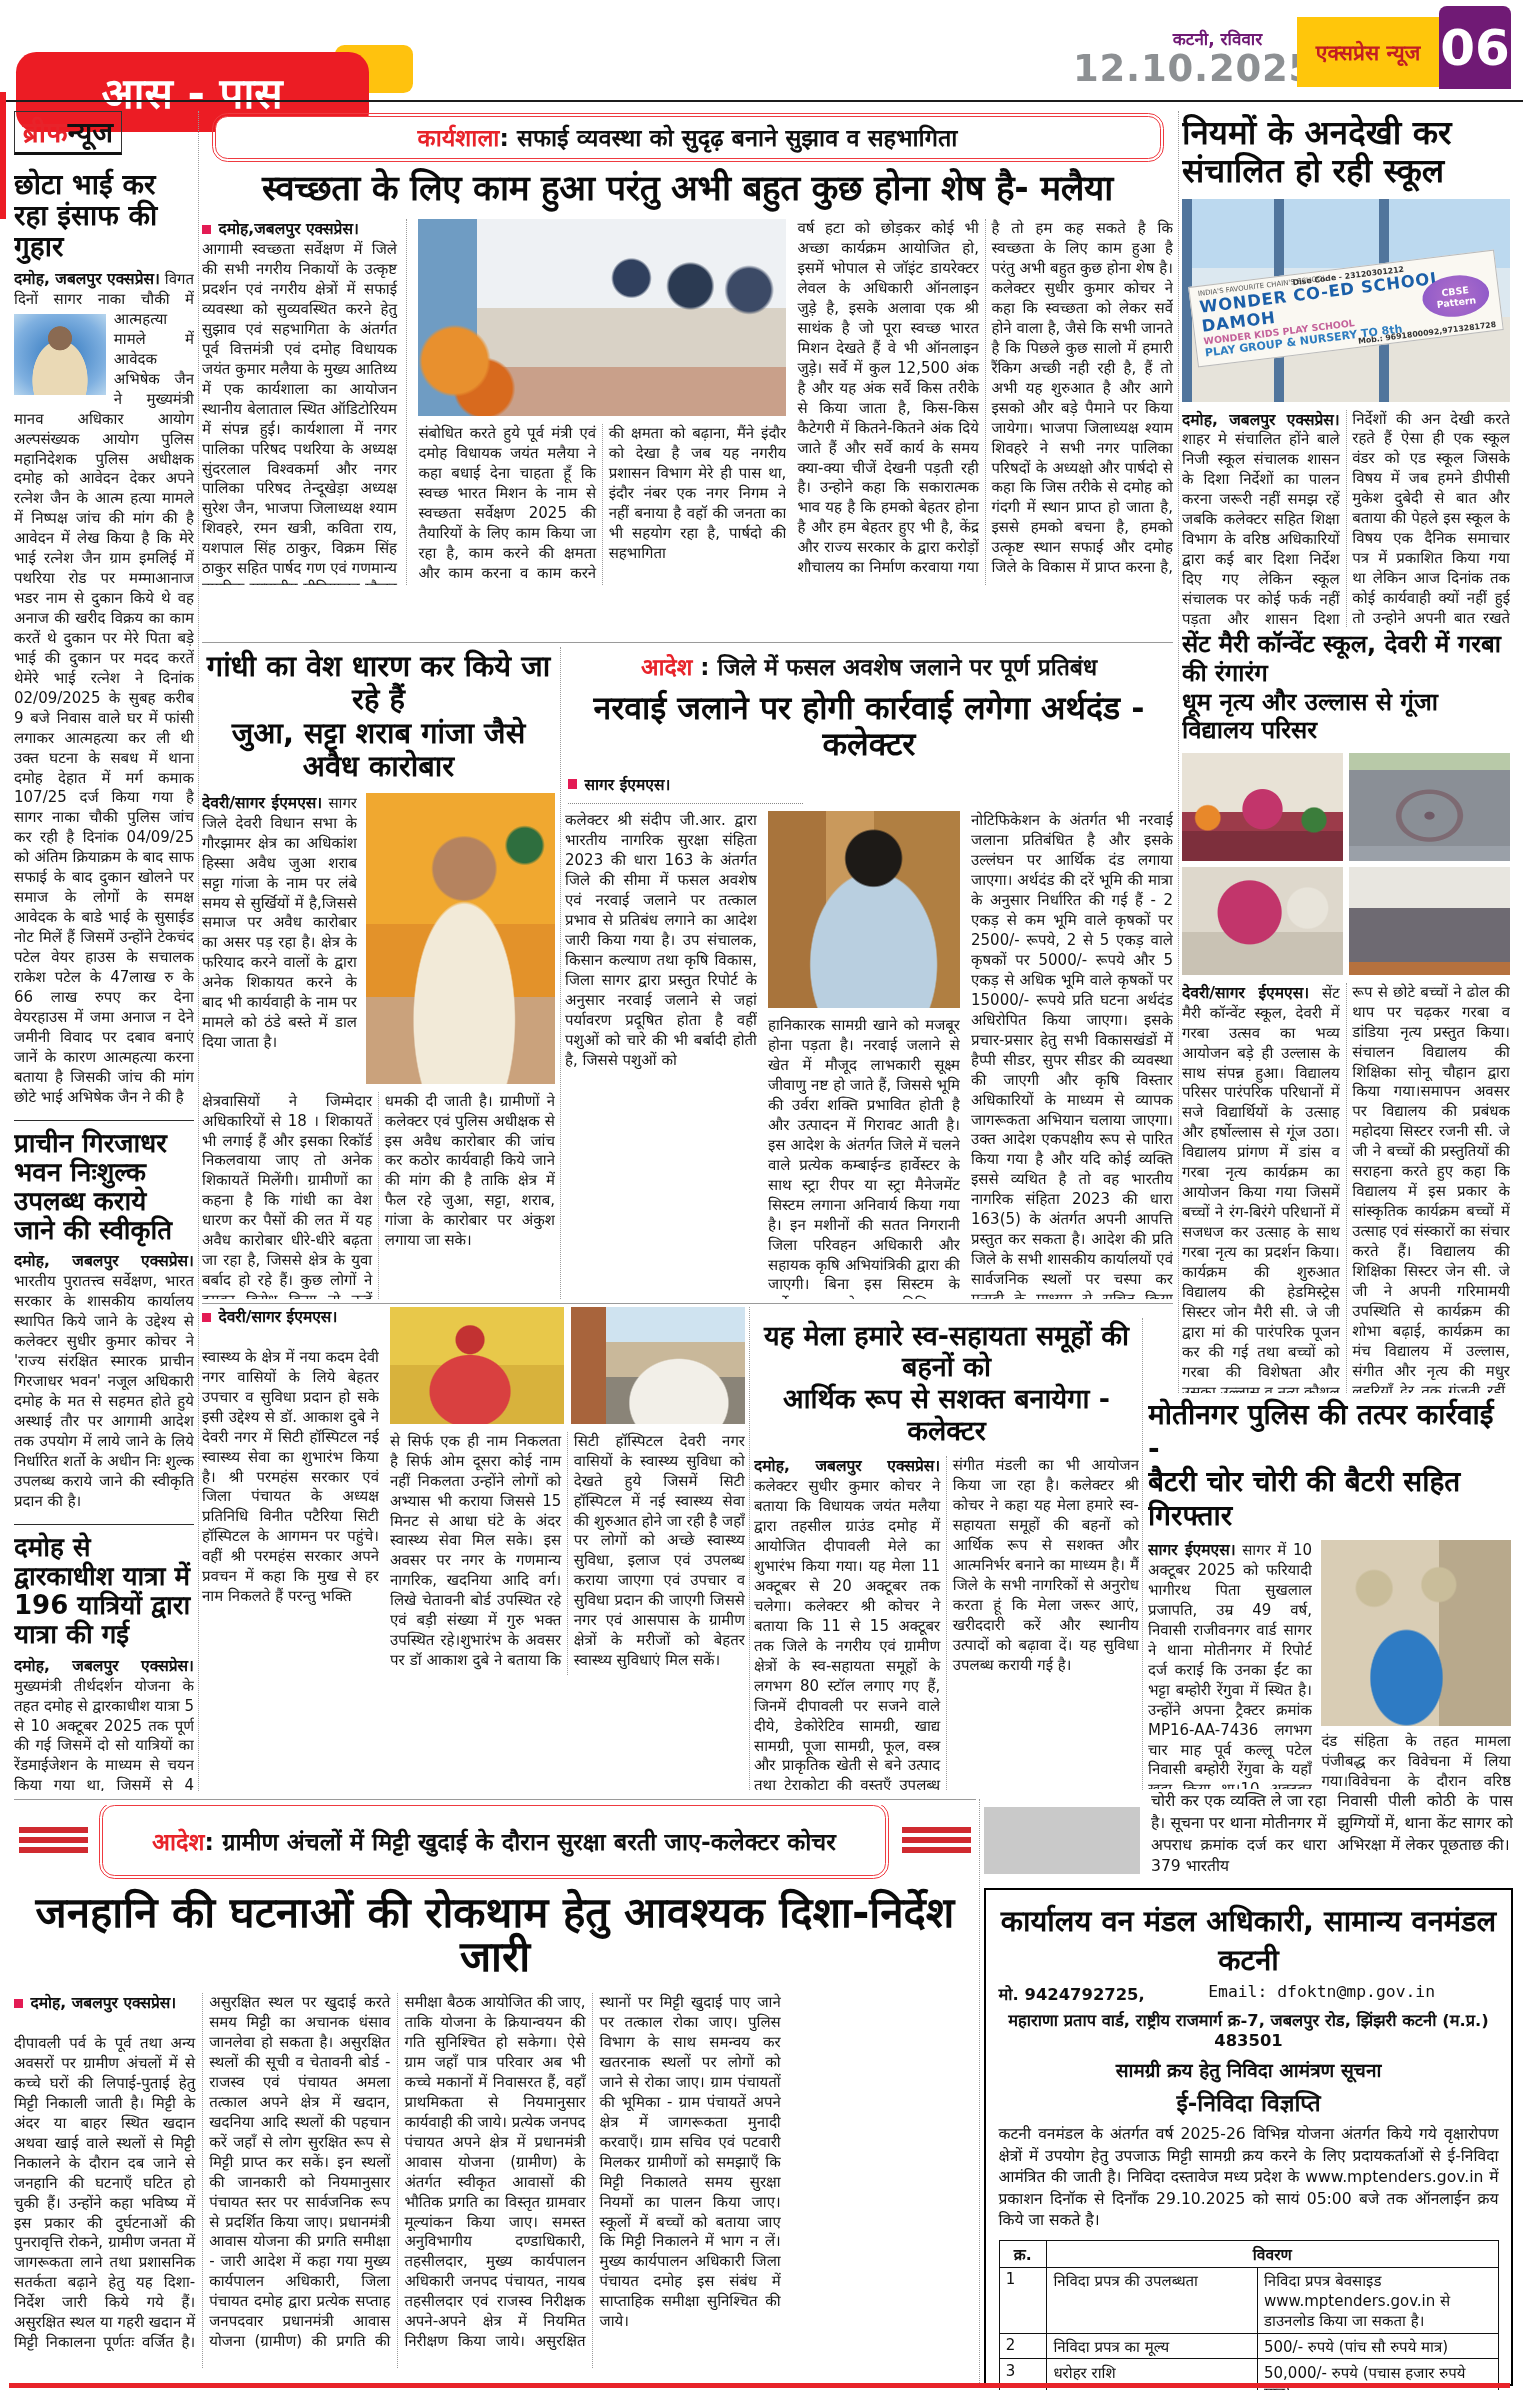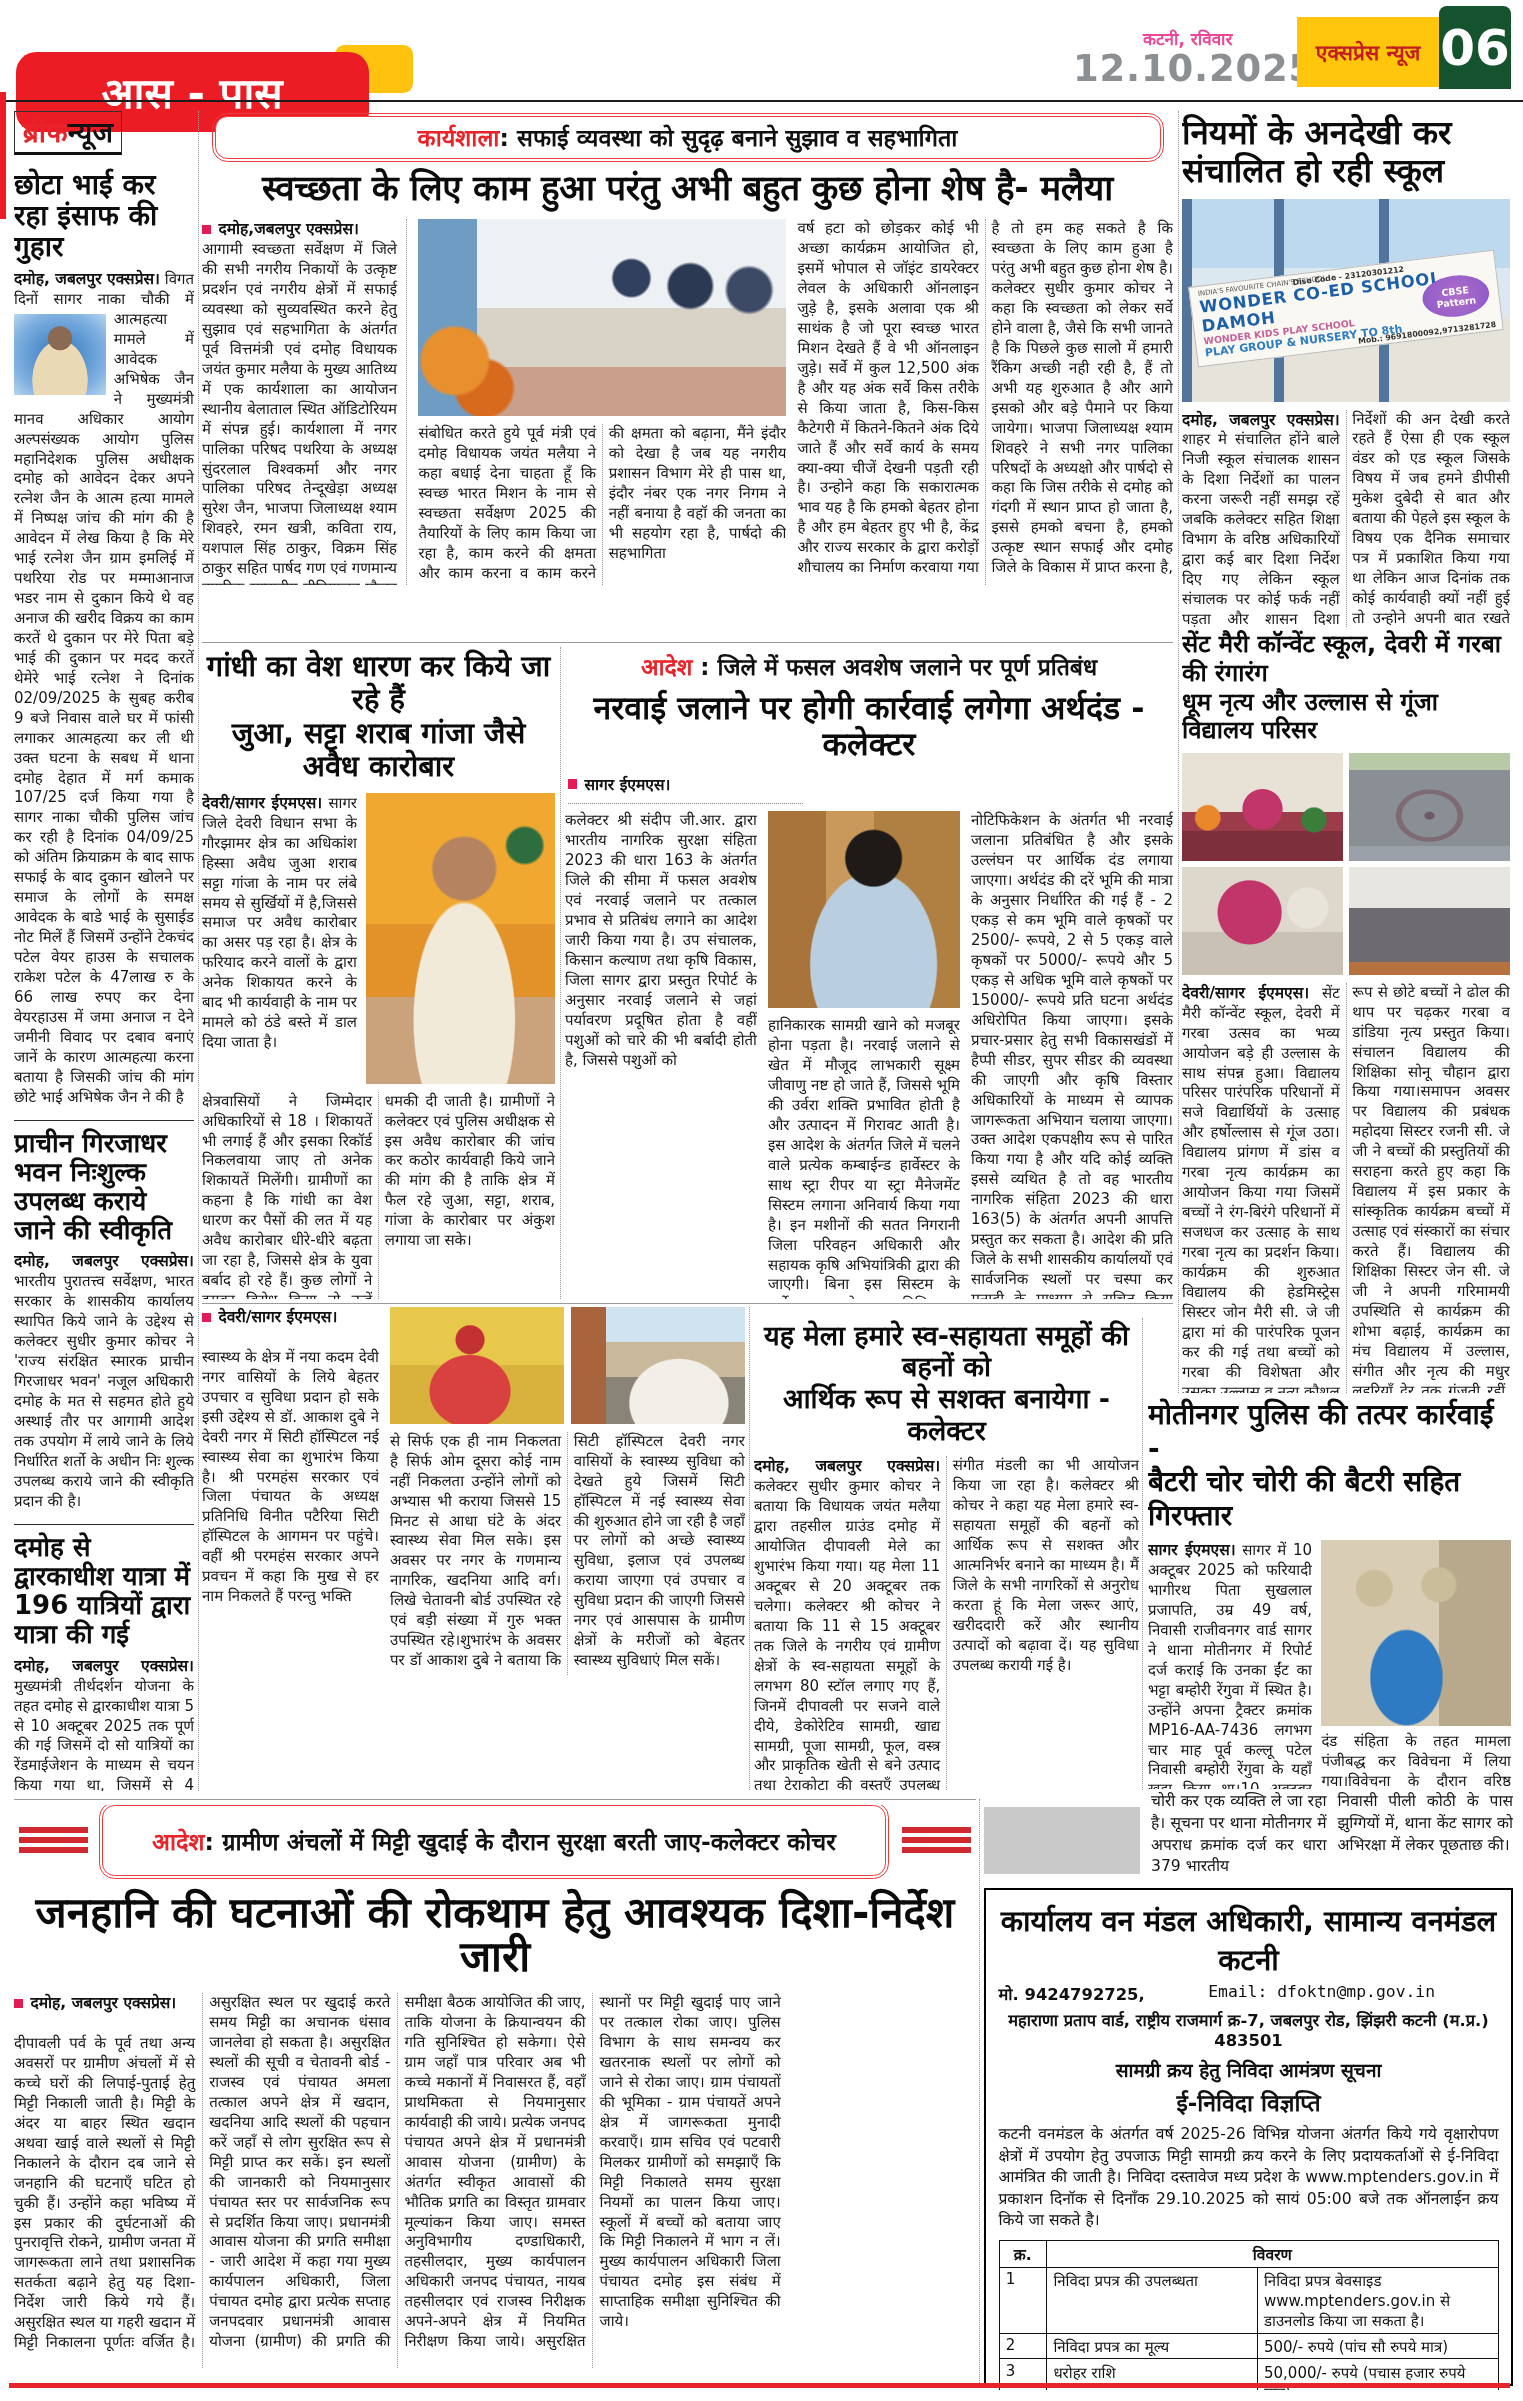--- a/index.html
+++ b/index.html
@@ -3,25 +3,25 @@
 <meta charset="utf-8">
 <style>
   html,body{margin:0;padding:0;background:#e9e9e9;}
   #page{position:relative;width:1523px;height:2401px;background:#ffffff;overflow:hidden;
         font-family:"DejaVu Sans",sans-serif;color:#111;}
   .abs{position:absolute;}
   
   .hdr-yellow{left:335px;top:45px;width:78px;height:48px;background:#ffc20e;border-radius:9.4px;}
   .hdr-red{left:15.6px;top:7.8px;width:353px;height:80px;background:#ec1c24;border-radius:20.3px;
            display:flex;align-items:center;justify-content:center;color:#fff;font-weight:bold;font-size:42px;margin-top:44px;}
-  .hdr-cityday{left:1143px;top:26.6px;width:149px;font-size:17px;font-weight:bold;color:#ec4899;}
+  .hdr-cityday{left:1143px;top:26.6px;width:149px;text-align:center;font-size:17px;font-weight:bold;color:#701a75;}
   .hdr-date{left:1073px;top:47px;width:219px;text-align:center;font-size:37px;font-weight:bold;color:#8d9093;letter-spacing:0.8px;}
   .hdr-brand{left:1297px;top:17px;width:136px;height:70px;background:#ffc60b;display:flex;align-items:center;justify-content:center;
              color:#c21d23;font-weight:bold;font-size:21px;text-align:center;padding:0 3.1px;}
-  .hdr-page{left:1439px;top:6.3px;width:72px;height:83px;background:#14532d;color:#fff;display:flex;align-items:center;justify-content:center;
+  .hdr-page{left:1439px;top:6.3px;width:72px;height:83px;background:#701a75;color:#fff;display:flex;align-items:center;justify-content:center;
             font-weight:bold;font-size:50px;border-radius:7.8px 7.8px 0 0;}
   .hdr-rule{left:0;top:100px;width:1523px;height:1.6px;background:#1c1c1c;}
   .edge-red{left:0;top:92px;width:6.3px;height:127px;background:#ec1c24;}
   
   .bt{font-size:15px;line-height:1.33;text-align:justify;color:#151515;}
   .by{font-weight:bold;font-size:15.6px;color:#111;}
   .bullet{display:inline-block;width:9.4px;height:9.4px;background:#e31b54;margin-right:7px;vertical-align:middle;}
   .cols2{column-count:2;column-gap:12.5px;column-rule:0.8px dotted #999;column-fill:auto;height:100%;overflow:hidden;}
   .cols5{column-count:5;column-gap:14px;column-rule:0.8px dotted #999;column-fill:auto;height:100%;overflow:hidden;}
   .kbox{border:1.6px solid #ef3a40;outline:0.8px solid #ef3a40;outline-offset:2.3px;border-radius:12.5px;

